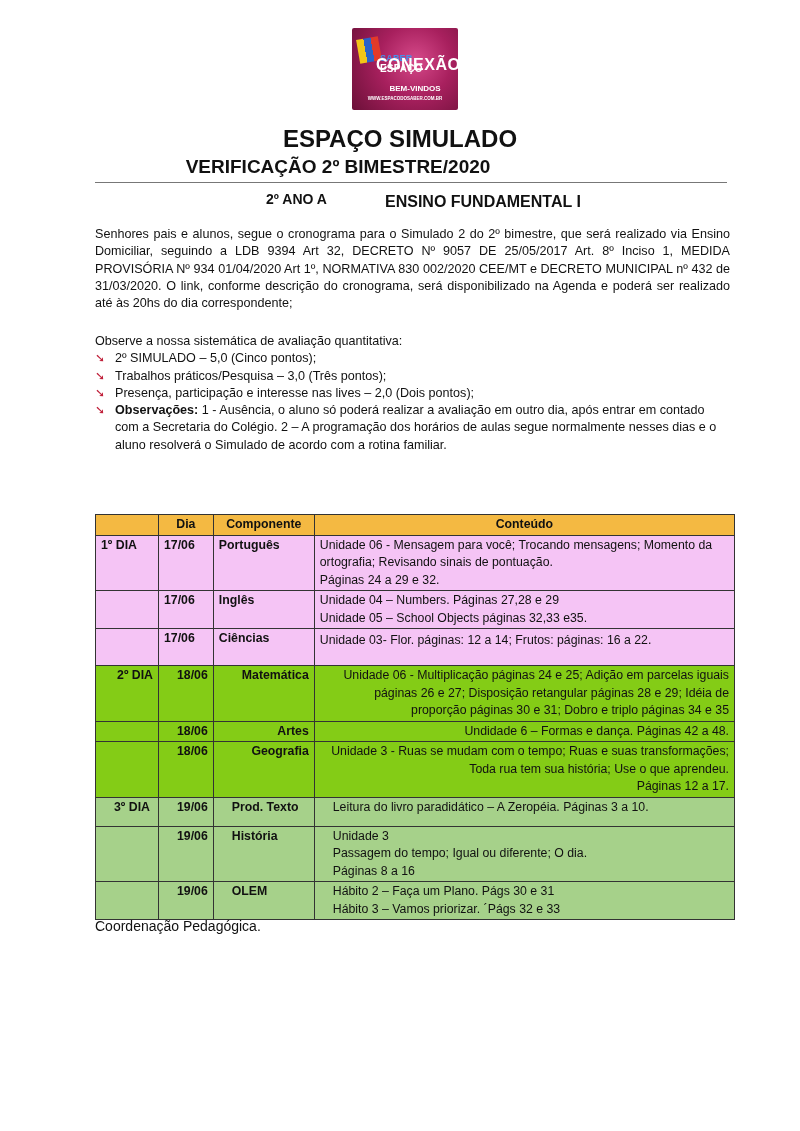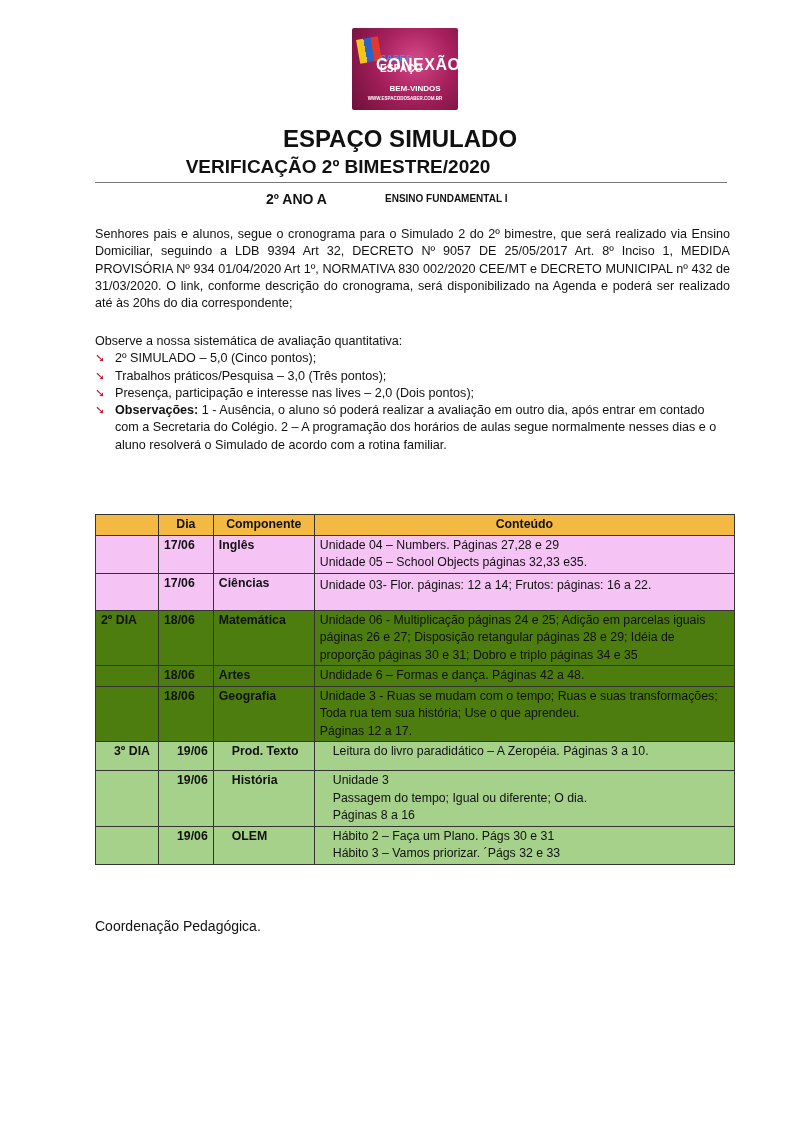--- a/index.html
+++ b/index.html
@@ -13,34 +13,34 @@
     .logo .l1 { position: absolute; left: 28px; top: 24px; color: #fff; font-weight: bold; font-size: 10px; letter-spacing: 0.2px; }
     .logo .l1 .saber { color: #4a8ee8; font-size: 9px; }
     .logo .l2 { position: absolute; left: 24px; top: 28px; color: #fff; font-weight: bold; font-size: 16px; letter-spacing: 0.5px; }
     .logo .l3 { position: absolute; left: 0; width: 126px; top: 56px; text-align: center; color: #fff; font-weight: bold; font-size: 8px; }
     .logo .l4 { position: absolute; left: 0; width: 106px; top: 68px; text-align: center; color: #fff; font-size: 4.5px; font-weight: bold; }
     .t1 { position: absolute; top: 125px; left: 0; width: 800px; text-align: center; font-weight: bold; font-size: 24px; }
     .t2 { position: absolute; top: 156px; left: 0; width: 676px; text-align: center; font-weight: bold; font-size: 19px; }
     .rule { position: absolute; top: 182px; left: 95px; width: 632px; height: 1px; background: #777; }
     .sub { position: absolute; top: 191px; left: 0; width: 800px; font-weight: bold; }
     .sub .a { position: absolute; left: 266px; font-size: 14px; }
-    .sub .b { position: absolute; left: 385px; font-size: 10px; top: 2px; }
+    .sub .b { position: absolute; left: 385px; font-size: 16px; top: 2px; }
     .para { position: absolute; left: 95px; width: 635px; font-size: 12.6px; line-height: 17.3px; }
     .p1 { top: 226px; text-align: justify; }
     .p2 { top: 333px; }
     .bullet { display: block; position: relative; padding-left: 20px; }
     .bullet .arrow { position: absolute; left: 0; top: 0; color: #c0203a; font-size: 12px; }
     table.sched { position: absolute; left: 95px; top: 514px; width: 640px; border-collapse: collapse;
                   font-size: 12.3px; }
     table.sched td, table.sched th { border: 1px solid #333; vertical-align: top; padding: 1px 5px; line-height: 17.5px; }
     table.sched th { background: #f4b942; font-weight: bold; }
     table.sched th.c0 { width: 52px; } th.c1 { width: 43px; } th.c2 { width: 90px; }
     td.bold { font-weight: bold; }
     tr.pink td { background: #f5c4f5; }
-    tr.yellow td { background: #4d7c0f; }
+    tr.yellow td { background: #84cc16; text-align: right; }
     tr.green td { background: #a6d18a; padding-left: 18px; }
     .footer { position: absolute; left: 95px; top: 918px; font-size: 14px; }
   </style>
 </head>
 <body>
 
 <div class="logo">
   <div class="flag"></div>
   <div class="l1"><span class="saber">SABER</span> <span>ESPAÇO</span></div>
   <div class="l2">CONEXÃO</div>
@@ -66,20 +66,29 @@
   <div class="bullet"><span class="arrow">➘</span><b>Observações:</b><span> 1 - Ausência, o aluno só poderá realizar a avaliação em outro dia, após entrar em contado com a Secretaria do Colégio. 2 – A programação dos horários de aulas segue normalmente nesses dias e o aluno resolverá o Simulado de acordo com a rotina familiar.</span></div>
 </div>
 
 <table class="sched">
   <tbody>
       <tr>
     <th class="c0"></th>
     <th class="c1">Dia</th>
     <th class="c2">Componente</th>
     <th>Conteúdo</th>
+  </tr>
+  <tr class="pink">
+    <td class="bold">1º DIA</td>
+    <td class="bold">17/06</td>
+    <td class="bold">Português</td>
+    <td>
+          <div>Unidade 06 -  Mensagem para você; Trocando mensagens; Momento da ortografia; Revisando sinais de pontuação.</div>
+          <div>Páginas 24 a 29 e 32.</div>
+        </td>
   </tr>
   <tr class="pink">
     <td class="bold"></td>
     <td class="bold">17/06</td>
     <td class="bold">Inglês</td>
     <td>
           <div>Unidade 04 – Numbers. Páginas 27,28 e 29</div>
           <div>Unidade 05 – School Objects páginas 32,33 e35.</div>
         </td>
   </tr>

